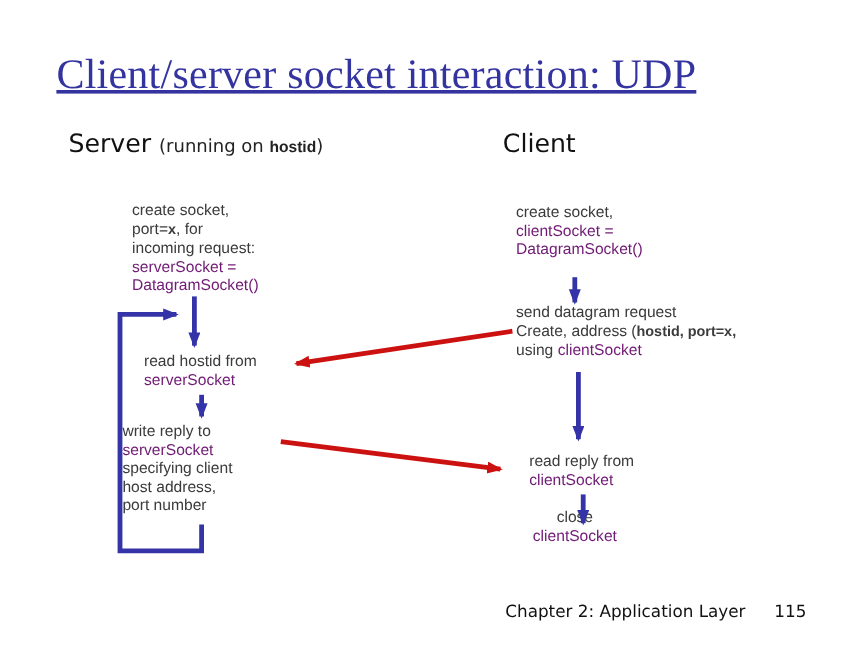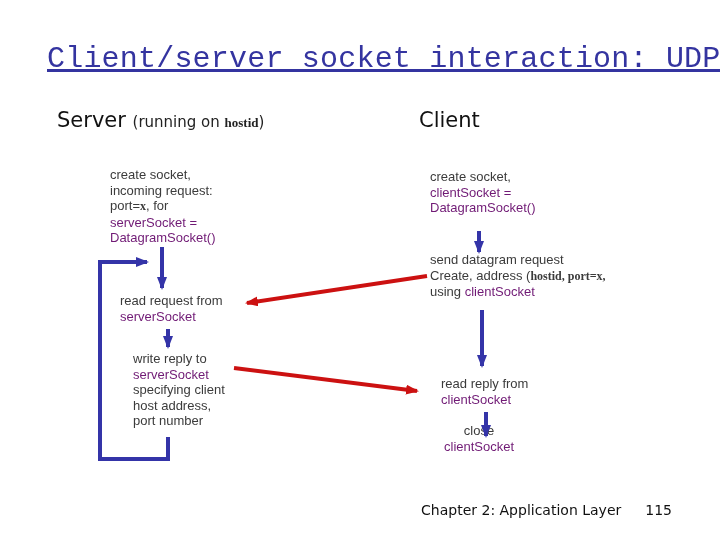--- a/index.html
+++ b/index.html
@@ -1,39 +1,39 @@
 <!DOCTYPE html>
 <html><head>
 <meta charset="utf-8">
 <style>
   html,body{margin:0;padding:0;background:#fff;}
   body{width:720px;height:540px;position:relative;overflow:hidden;
        font-family:"Liberation Sans",sans-serif;}
   .slide{position:absolute;inset:0;width:720px;height:540px;background:#fff;}
 
   .title{position:absolute;left:47px;top:42px;margin:0;
-         font-family:Liberation Mono, monospace;font-size:30px;font-weight:normal;
+         font-family:Liberation Serif, serif;font-size:35px;font-weight:normal;
          color:#3434a0;text-decoration:underline;letter-spacing:.2px;white-space:nowrap;}
 
   .col-heading{position:absolute;font-family:"DejaVu Sans",sans-serif;
                font-size:21px;color:#111;white-space:nowrap;}
   .server-heading{left:57px;top:108px;}
   .client-heading{left:419px;top:108px;}
   .heading-note{font-size:15px;color:#222;}
-  .mono{font-family:Liberation Serif, serif;
+  .mono{font-family:Liberation Sans, sans-serif;
         font-weight:bold;font-size:12px;}
   .heading-note .mono{font-size:13px;}
 
   .block{position:absolute;font-size:13px;line-height:15.5px;white-space:nowrap;}
   .t{color:#3b3b3b;}
   .red{color:#701a75;}
 
   .blk-s1{left:110px;top:167px;}
   .blk-s2{left:120px;top:293px;}
-  .blk-s3{left:133px;top:351px;}
+  .blk-s3{left:102px;top:351px;}
   .blk-c1{left:430px;top:169px;}
   .blk-c2{left:430px;top:252px;}
   .blk-c3{left:441px;top:376px;}
   .blk-c4{left:444px;top:423px;text-align:center;}
 
   .overlay{position:absolute;left:0;top:0;width:720px;height:540px;
            pointer-events:none;}
 
   .footer{position:absolute;top:502px;right:48px;font-family:"DejaVu Sans",sans-serif;
           font-size:14px;color:#111;white-space:nowrap;}
@@ -48,28 +48,28 @@
 
   <div class="col-heading server-heading">
     <span>Server</span>
     <span class="heading-note"><span>(running on </span><span class="mono">hostid</span><span>)</span></span>
   </div>
 
   <div class="col-heading client-heading">Client</div>
 
   <div class="block blk-s1">
     <div class="t">create socket,</div>
+    <div class="t"><span>port=</span><span class="mono">x</span><span>, for</span></div>
     <div class="t">incoming request:</div>
-    <div class="t"><span>port=</span><span class="mono">x</span><span>, for</span></div>
     <div class="red">serverSocket =</div>
     <div class="red">DatagramSocket()</div>
   </div>
 
   <div class="block blk-s2">
-    <div class="t">read request from</div>
+    <div class="t">read hostid from</div>
     <div class="red">serverSocket</div>
   </div>
 
   <div class="block blk-s3">
     <div class="t">write reply to</div>
     <div class="red">serverSocket</div>
     <div class="t">specifying client</div>
     <div class="t">host address,</div>
     <div class="t">port number</div>
   </div>

